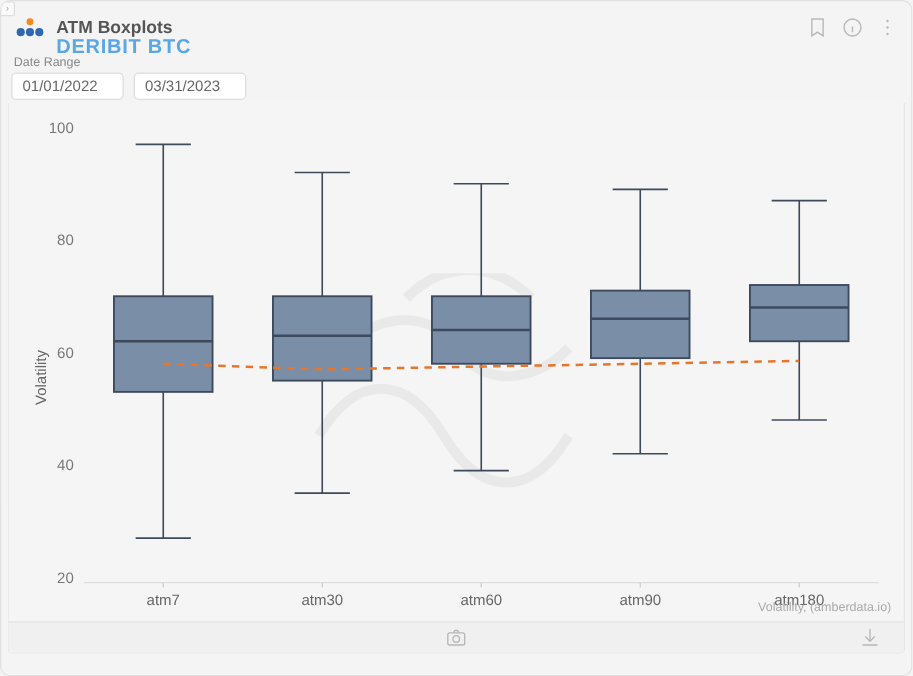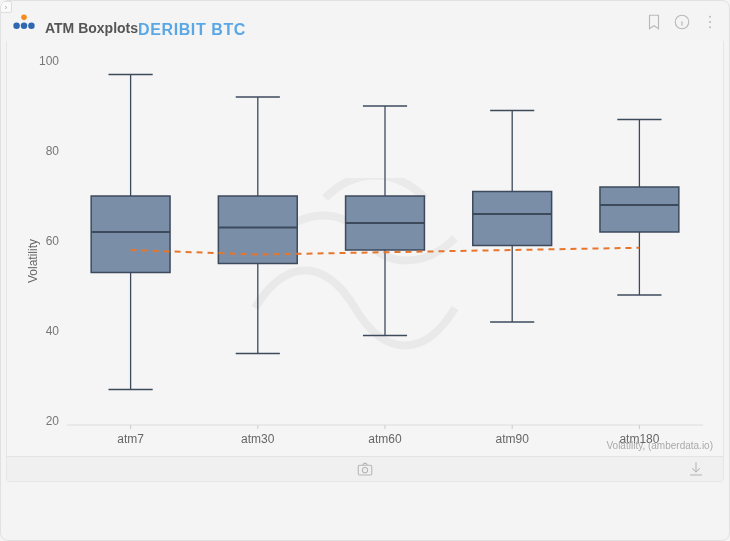--- a/index.html
+++ b/index.html
@@ -1,20 +1,20 @@
 <!DOCTYPE html>
 <html><head>
 <meta charset="utf-8">
 <style>
   html,body{margin:0;padding:0;font-family:-apple-system,BlinkMacSystemFont,"Segoe UI",Arial,sans-serif;background:#f4f4f4;color:#444;}
   .frame{width:730px;height:541px;box-sizing:border-box;position:relative;background:#f4f4f4;border:1px solid #e1e1e1;border-radius:8px;overflow:hidden;}
   .header{display:flex;align-items:center;padding:4px 10px 2px 10px;height:40px;box-sizing:border-box;}
   .logo{width:26px;height:18px;position:relative;margin-right:8px;}
   .logo svg{width:100%;height:100%;}
-  .titles{display:flex;flex-direction:row;line-height:1.1;margin-top:16px;}
+  .titles{display:flex;flex-direction:column;line-height:1.1;margin-top:16px;}
   .title{font-size:14px;font-weight:600;color:#555;}
   .subtitle{font-size:16px;font-weight:600;color:#5aa7e6;letter-spacing:0.6px;}
   .header-actions{margin-left:auto;display:flex;gap:10px;align-items:center;color:#b8b8b8;}
   .hicon{width:18px;height:18px;display:flex;align-items:center;justify-content:center;cursor:pointer;}
   .hicon svg{width:18px;height:18px;stroke:#b8b8b8;fill:none;stroke-width:1.5;}
   .controls{padding:2px 8px 2px 8px;}
   .ctrl-label{font-size:10px;color:#888;margin:2px 0 2px 2px;}
   .date-row{display:flex;gap:8px;align-items:center;}
   .date-input{width:90px;height:22px;border:1px solid #ddd;border-radius:4px;background:#fff;font-size:12px;color:#666;padding:0 8px;box-sizing:border-box;display:flex;align-items:center;}
   .plot-wrap{position:relative;width:716px;height:440px;margin:0 auto;border:1px solid #e6e6e6;border-top:none;border-radius:0 0 4px 4px;background:#f5f5f5;}
@@ -63,20 +63,27 @@
       <div class="hicon">
         <svg viewBox="0 0 24 24">
             <circle cx="12" cy="5" r="1.3" fill="#b8b8b8" stroke="none"></circle>
             <circle cx="12" cy="12" r="1.3" fill="#b8b8b8" stroke="none"></circle>
             <circle cx="12" cy="19" r="1.3" fill="#b8b8b8" stroke="none"></circle>
           </svg>
       </div>
     </div>
   </div>
 
+  <div class="controls">
+    <div class="ctrl-label">Date Range</div>
+    <div class="date-row">
+      <div class="date-input">01/01/2022</div>
+      <div class="date-input">03/31/2023</div>
+    </div>
+  </div>
 
   <div class="expand-tab">›</div>
 
   <div class="plot-wrap">
     <div class="watermark">
       <svg width="260" height="180" viewBox="0 0 260 180" fill="none" stroke="#888" stroke-width="8">
         <path d="M20 130 C 50 80, 90 80, 120 130 C 150 180, 190 180, 220 130"></path>
         <path d="M40 60  C 70 30, 110 30, 130 60  C 150 90, 190 90, 220 60"></path>
         <path d="M90 20  C 120 -10, 160 -10, 190 20"></path>
       </svg>

